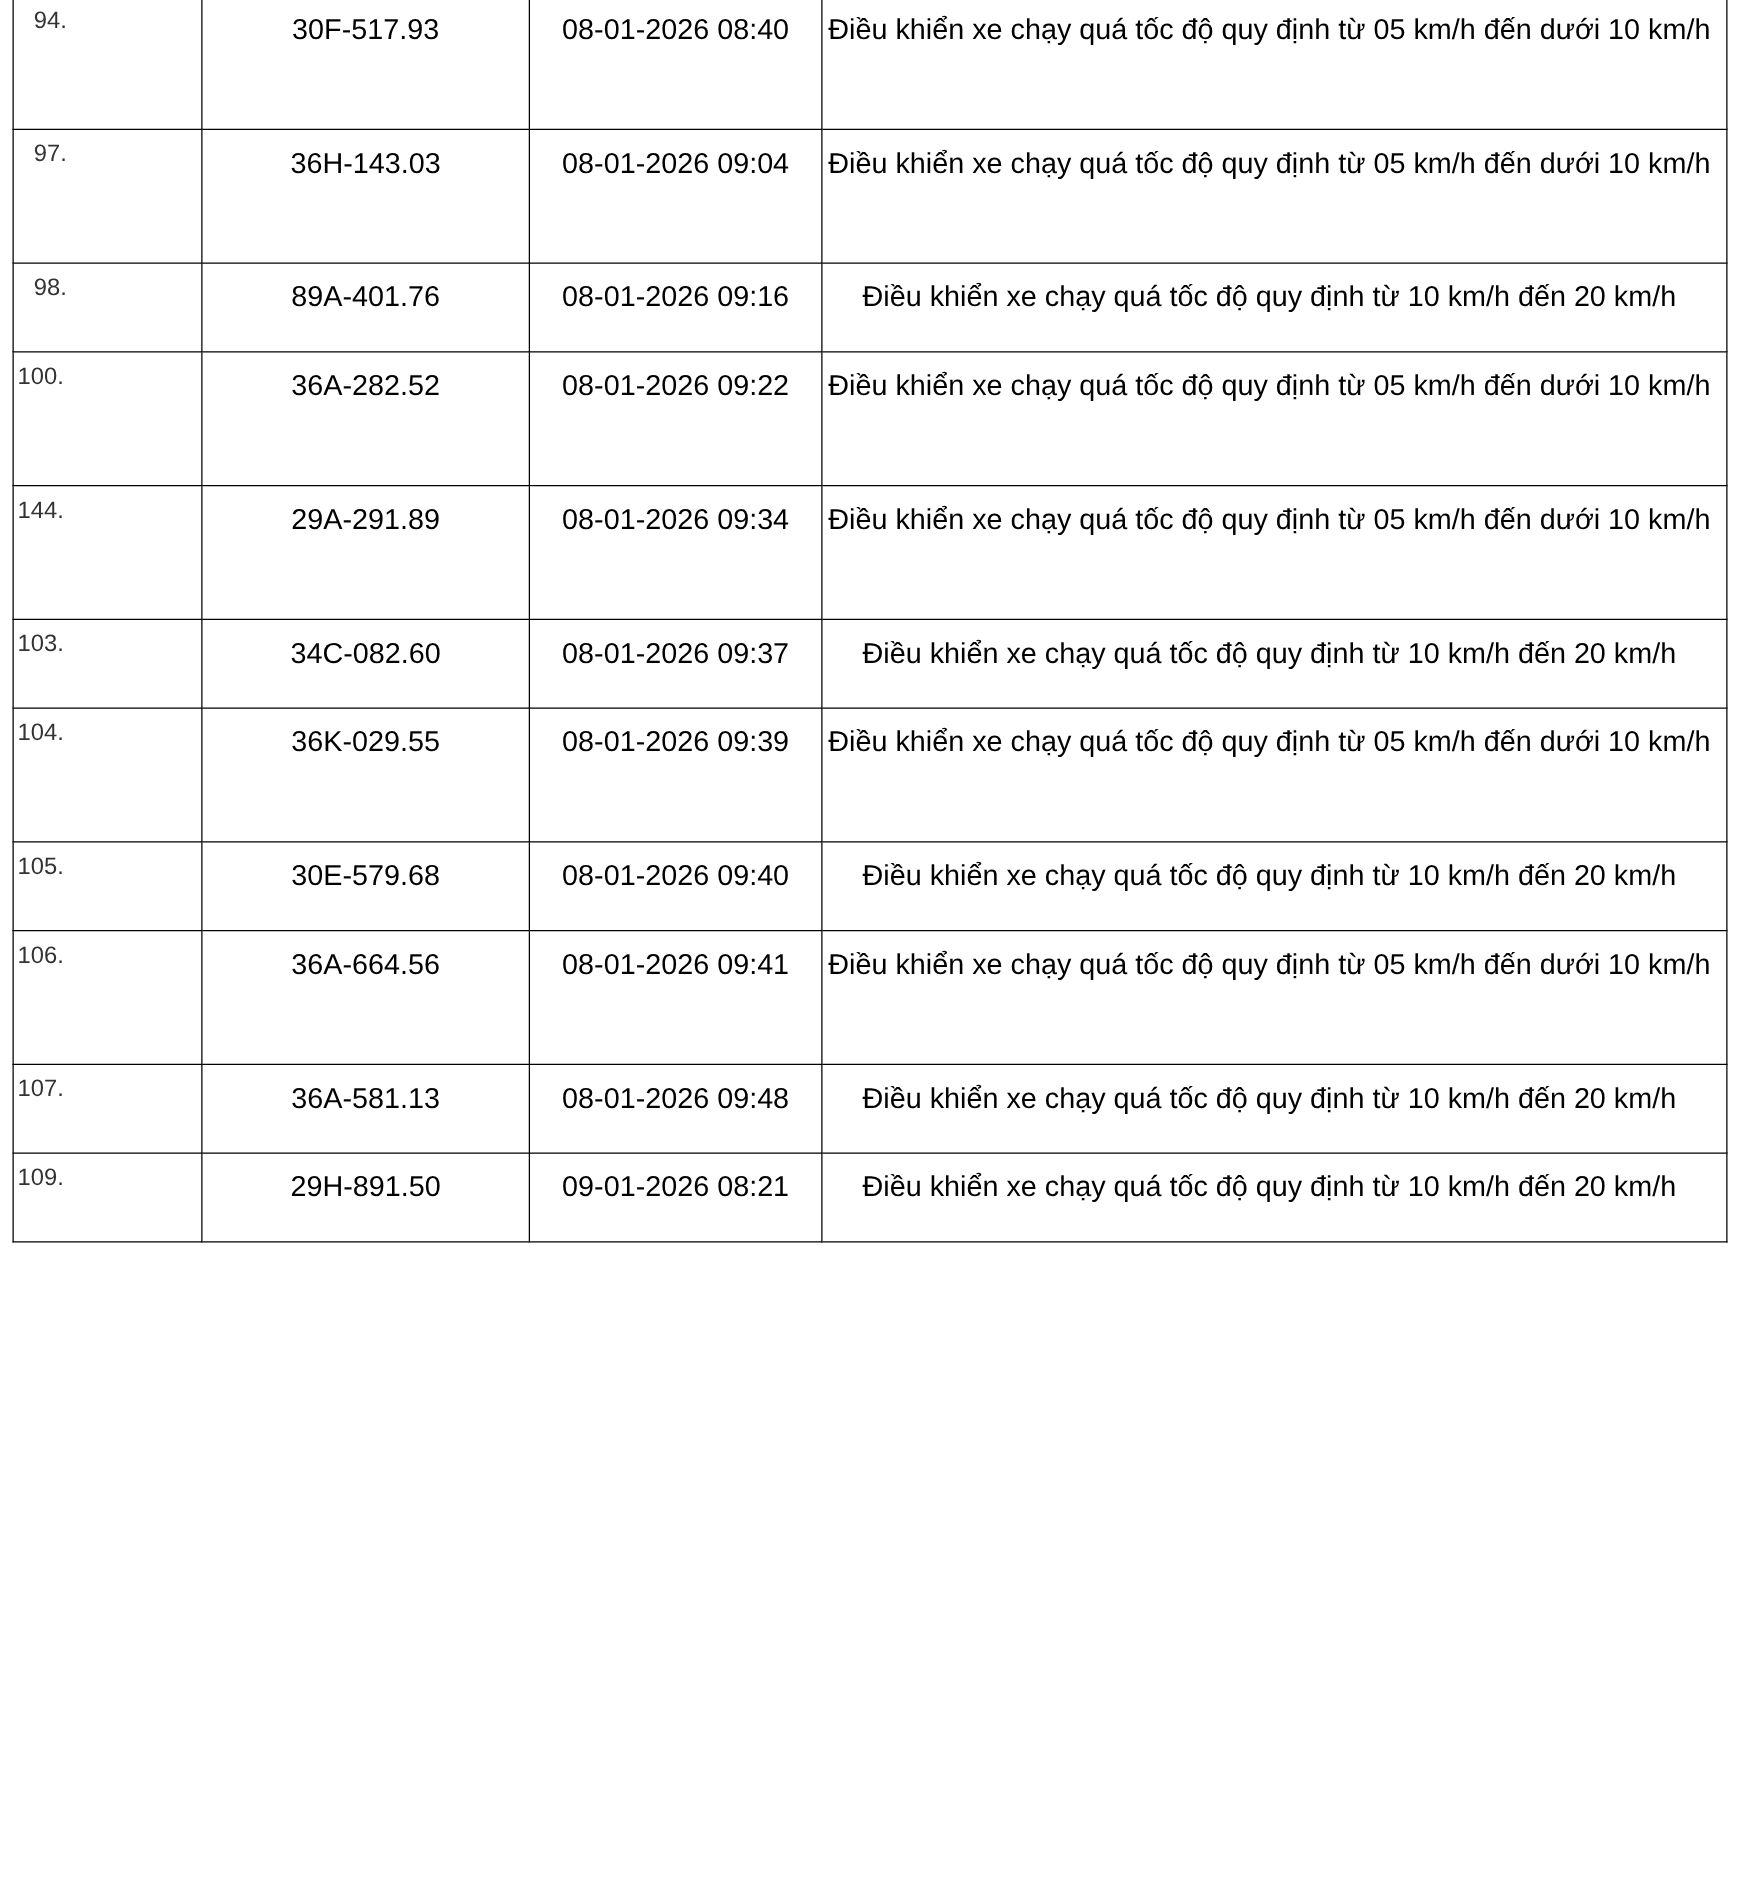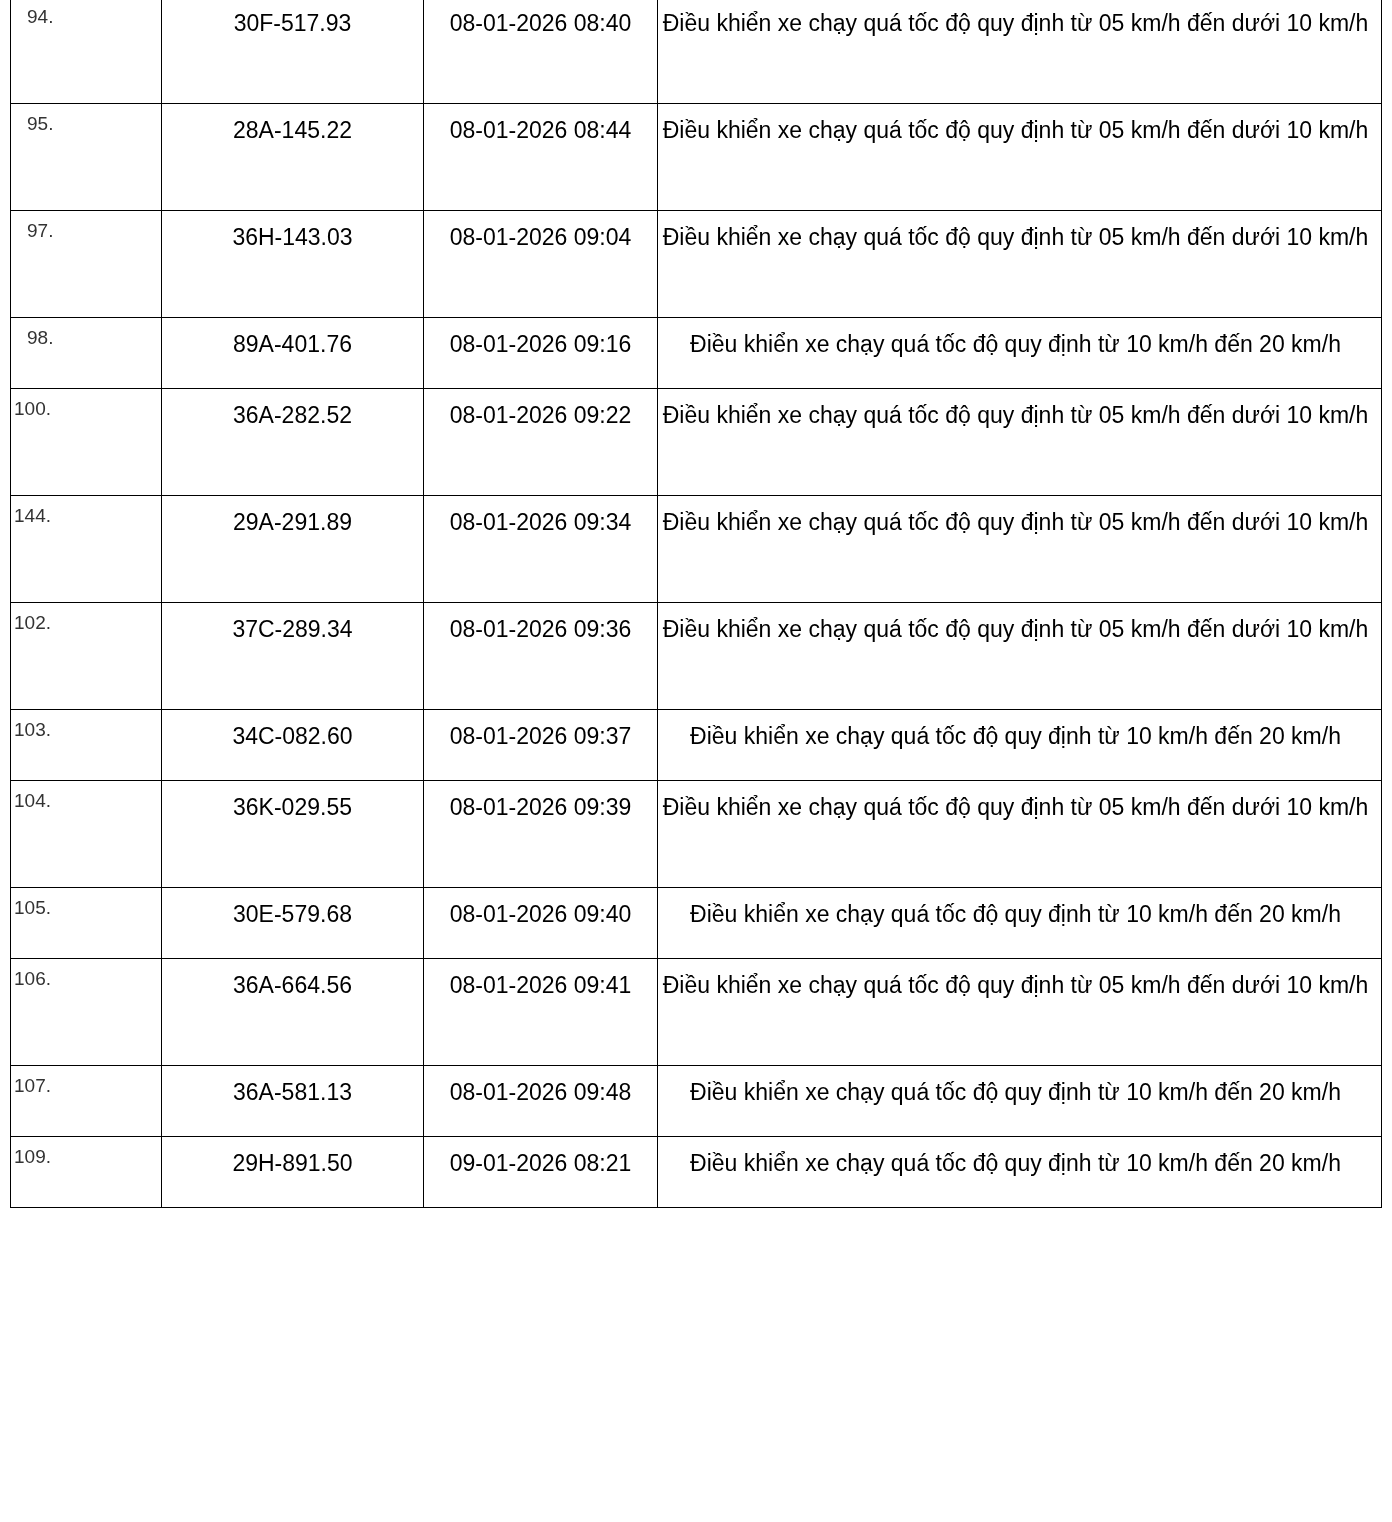--- a/index.html
+++ b/index.html
@@ -68,28 +68,20 @@
       <tr class="r2">
         <td class="idx two">
             <span>94.</span>
           </td>
         <td class="plate">30F-517.93</td>
         <td class="time">08-01-2026 08:40</td>
         <td class="desc">Điều khiển xe chạy quá tốc độ quy định từ 05 km/h đến dưới 10 km/h</td>
       </tr>
       <tr class="r2">
         <td class="idx two">
-            <span>95.</span>
-          </td>
-        <td class="plate">28A-145.22</td>
-        <td class="time">08-01-2026 08:44</td>
-        <td class="desc">Điều khiển xe chạy quá tốc độ quy định từ 05 km/h đến dưới 10 km/h</td>
-      </tr>
-      <tr class="r2">
-        <td class="idx two">
             <span>97.</span>
           </td>
         <td class="plate">36H-143.03</td>
         <td class="time">08-01-2026 09:04</td>
         <td class="desc">Điều khiển xe chạy quá tốc độ quy định từ 05 km/h đến dưới 10 km/h</td>
       </tr>
       <tr class="r1">
         <td class="idx two">
             <span>98.</span>
           </td>
@@ -104,28 +96,20 @@
         <td class="plate">36A-282.52</td>
         <td class="time">08-01-2026 09:22</td>
         <td class="desc">Điều khiển xe chạy quá tốc độ quy định từ 05 km/h đến dưới 10 km/h</td>
       </tr>
       <tr class="r2">
         <td class="idx three">
             <span>144.</span>
           </td>
         <td class="plate">29A-291.89</td>
         <td class="time">08-01-2026 09:34</td>
-        <td class="desc">Điều khiển xe chạy quá tốc độ quy định từ 05 km/h đến dưới 10 km/h</td>
-      </tr>
-      <tr class="r2">
-        <td class="idx three">
-            <span>102.</span>
-          </td>
-        <td class="plate">37C-289.34</td>
-        <td class="time">08-01-2026 09:36</td>
         <td class="desc">Điều khiển xe chạy quá tốc độ quy định từ 05 km/h đến dưới 10 km/h</td>
       </tr>
       <tr class="r1">
         <td class="idx three">
             <span>103.</span>
           </td>
         <td class="plate">34C-082.60</td>
         <td class="time">08-01-2026 09:37</td>
         <td class="desc">Điều khiển xe chạy quá tốc độ quy định từ 10 km/h đến 20 km/h</td>
       </tr>

